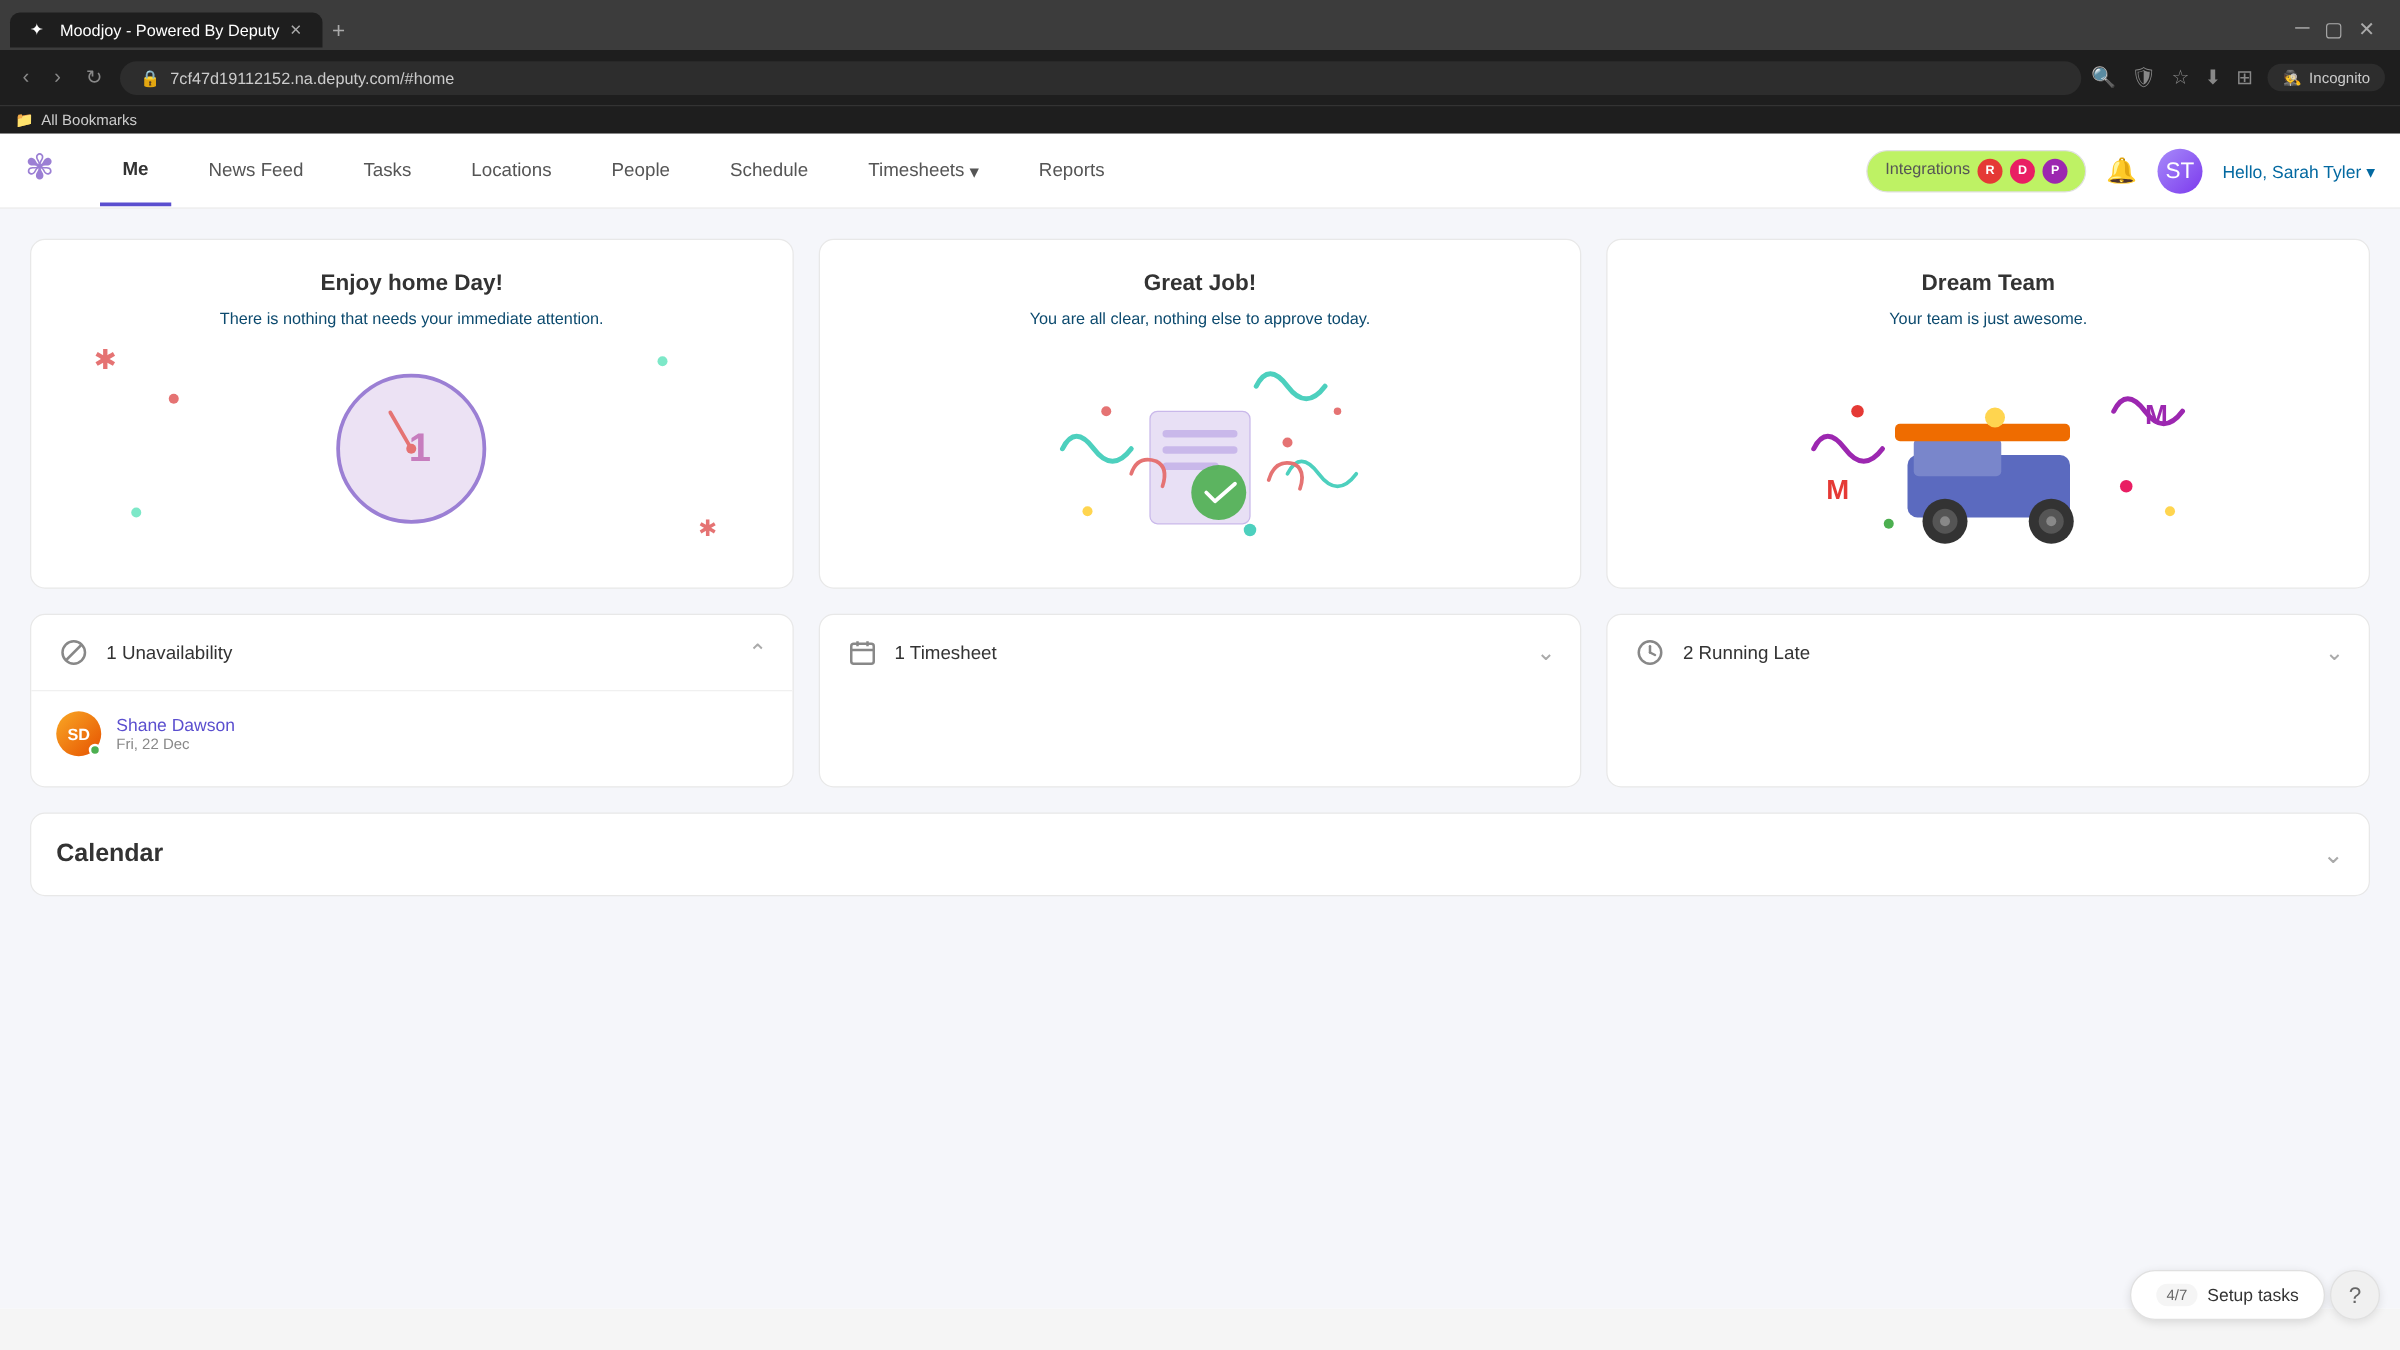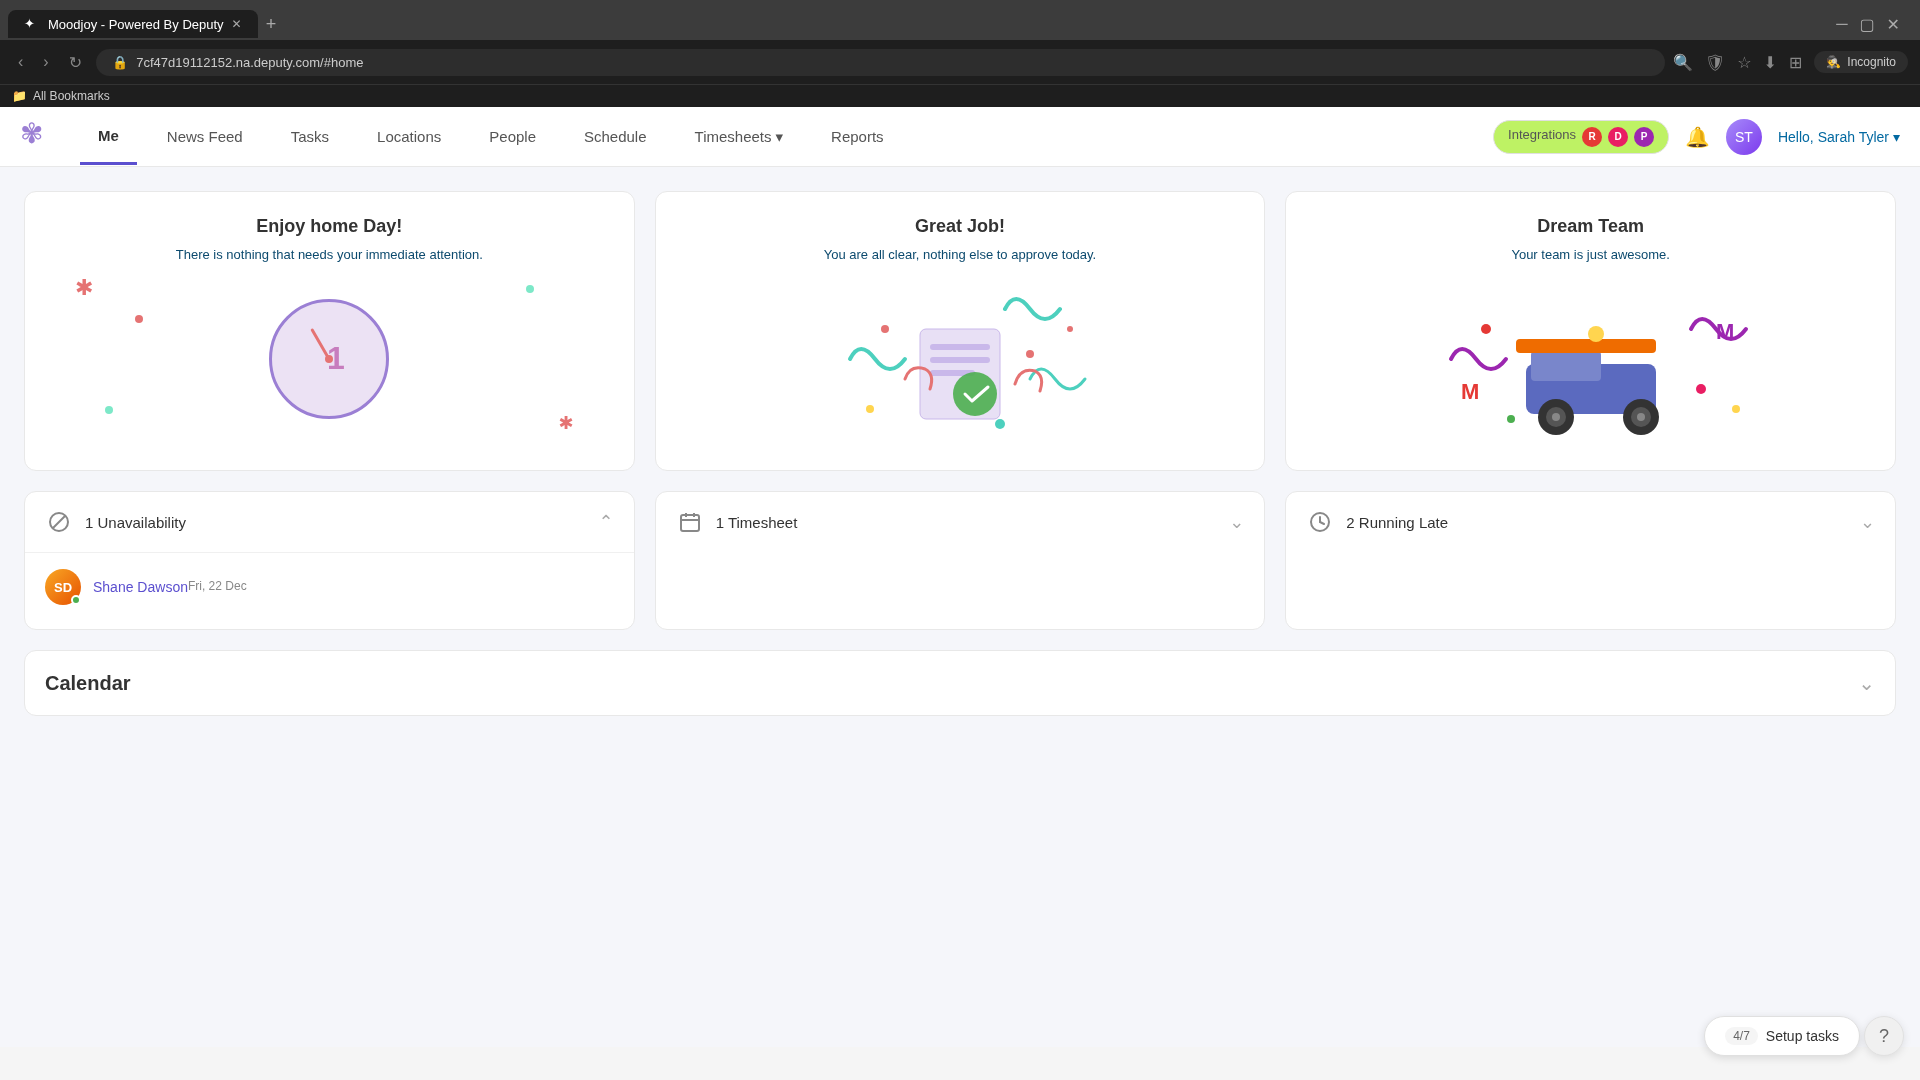--- a/index.html
+++ b/index.html
@@ -28,21 +28,21 @@
     .nav-items { display: flex; align-items: center; gap: 12px; flex: 1; }
     .nav-item { padding: 18px 18px; font-size: 15px; color: #555; cursor: pointer; text-decoration: none; white-space: nowrap; display: flex; align-items: center; gap: 4px; }
     .nav-item.active { color: #333; font-weight: 600; border-bottom: 3px solid #5b4fcf; }
     .nav-right { display: flex; align-items: center; gap: 16px; margin-left: auto; }
     .integrations-btn { background: #bef264; border: 1px solid #e0e0e0; border-radius: 20px; padding: 6px 14px; font-size: 13px; color: #555; cursor: pointer; display: flex; gap: 6px; }
     .int-dot { width: 20px; height: 20px; border-radius: 50%; display: inline-flex; align-items: center; justify-content: center; color: #fff; font-size: 10px; font-weight: bold; }
     .int-red { background: #e53935; }
     .int-pink { background: #e91e63; }
     .int-purple { background: #9c27b0; }
     .bell-btn { background: none; border: none; cursor: pointer; font-size: 20px; color: #555; position: relative; }
-    .user-avatar { width: 36px; height: 36px; border-radius: 50%; background: linear-gradient(135deg, #a78bfa, #7c3aed); display: flex; align-items: center; justify-content: center; color: #fff; font-size: 14px; cursor: pointer; }
+    .user-avatar { width: 36px; height: 36px; border-radius: 50%; background: linear-gradient(135deg, #a78bfa, #7c3aed); display: flex; align-items: center; justify-content: center; color: #fff; font-size: 18px; cursor: pointer; }
     .user-greeting { font-size: 14px; color: #0369a1; cursor: pointer; display: flex; align-items: center; gap: 4px; }
 
     
     .main-content { padding: 24px 24px; background: #f5f6fa; min-height: 880px; }
     .cards-row { display: grid; grid-template-columns: 1fr 1fr 1fr; gap: 20px; margin-bottom: 20px; }
     .card { background: #fff; border-radius: 12px; border: 1px solid #e8e8e8; overflow: hidden; position: relative; }
 
     
     .hero-card { height: 280px; display: flex; flex-direction: column; align-items: center; padding: 24px 20px 16px; text-align: center; }
     .hero-card-title { font-size: 18px; color: #333; font-weight: 600; margin-bottom: 8px; }
@@ -58,21 +58,21 @@
 
     
     .info-card { padding: 0; }
     .info-card-header { display: flex; align-items: center; padding: 16px 20px; cursor: pointer; gap: 12px; }
     .info-card-icon { width: 28px; height: 28px; display: flex; align-items: center; justify-content: center; color: #888; font-size: 18px; }
     .info-card-label { font-size: 15px; color: #333; font-weight: 400; flex: 1; }
     .info-card-chevron { color: #aaa; font-size: 18px; cursor: pointer; }
     .info-card-body { padding: 8px 20px 16px; border-top: 1px solid #f0f0f0; }
     .person-row { display: flex; align-items: center; gap: 12px; padding: 8px 0; }
     .person-avatar { width: 36px; height: 36px; border-radius: 50%; background: linear-gradient(135deg, #f9a825, #e65100); display: flex; align-items: center; justify-content: center; color: #fff; font-size: 13px; font-weight: 600; position: relative; }
-    .person-info { display: flex; flex-direction: row; }
+    .person-info { display: flex; flex-direction: column; }
     .person-name { font-size: 14px; color: #5b4fcf; font-weight: 500; cursor: pointer; }
     .person-date { font-size: 12px; color: #888; }
     .status-indicator { position: absolute; bottom: 0; right: 0; width: 10px; height: 10px; border-radius: 50%; background: #4caf50; border: 2px solid #fff; }
 
     
     .calendar-section { background: #fff; border-radius: 12px; border: 1px solid #e8e8e8; padding: 20px; margin-bottom: 23px; }
     .section-header { display: flex; align-items: center; justify-content: space-between; }
     .section-title { font-size: 20px; color: #333; font-weight: 600; }
     .section-chevron { color: #aaa; font-size: 20px; cursor: pointer; }
 

